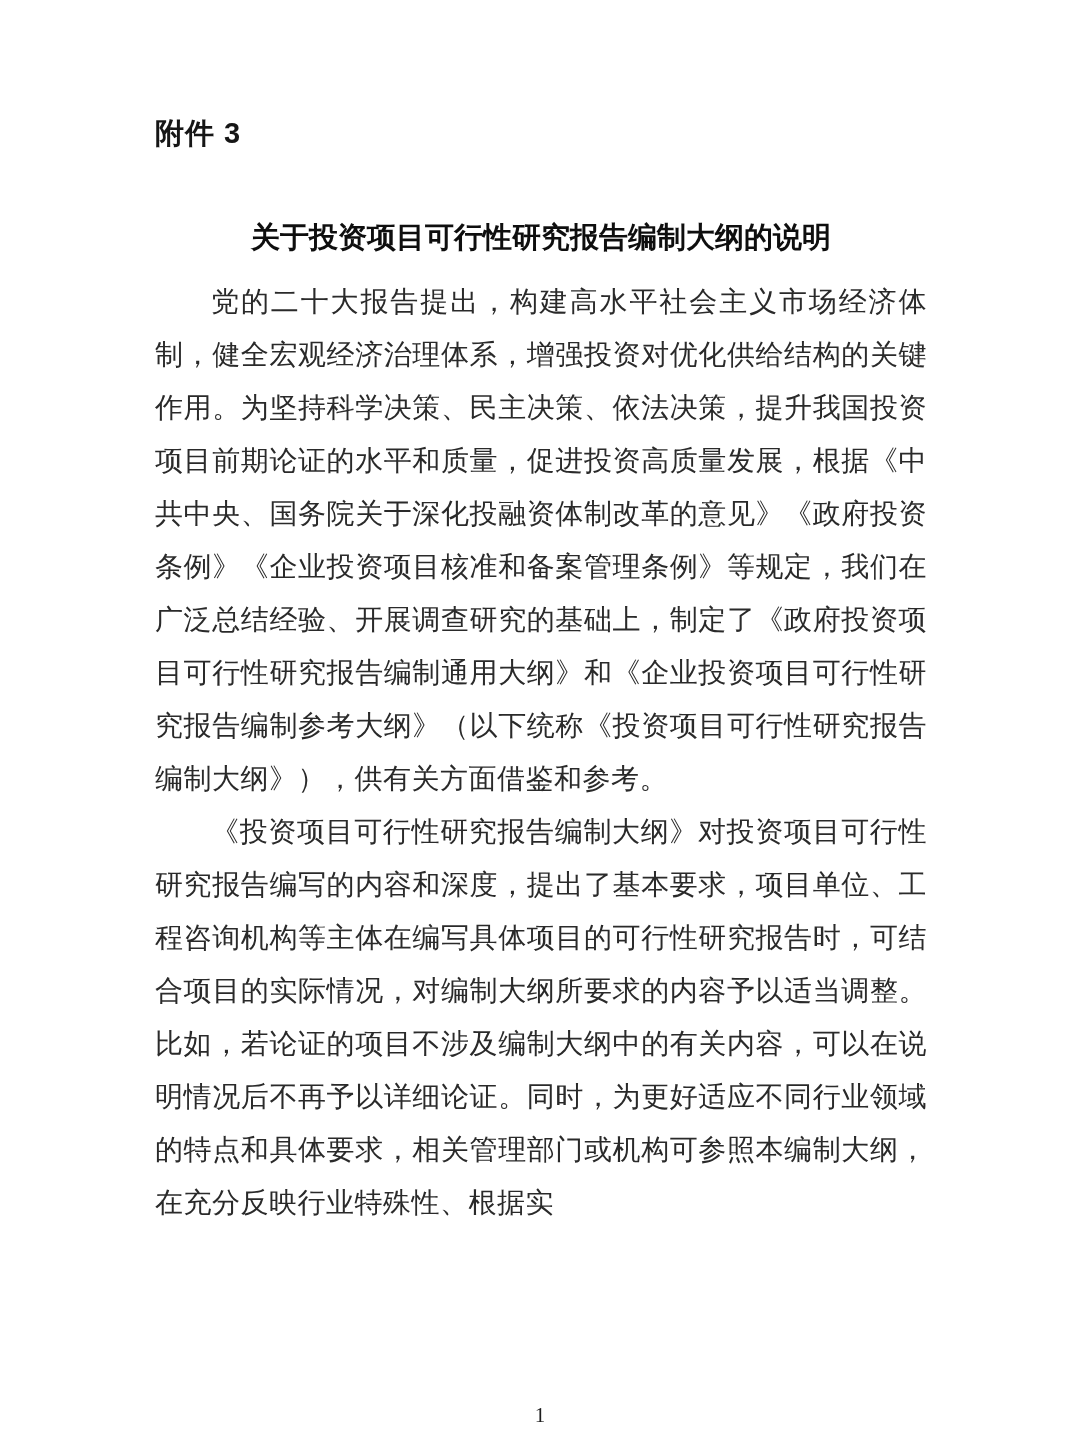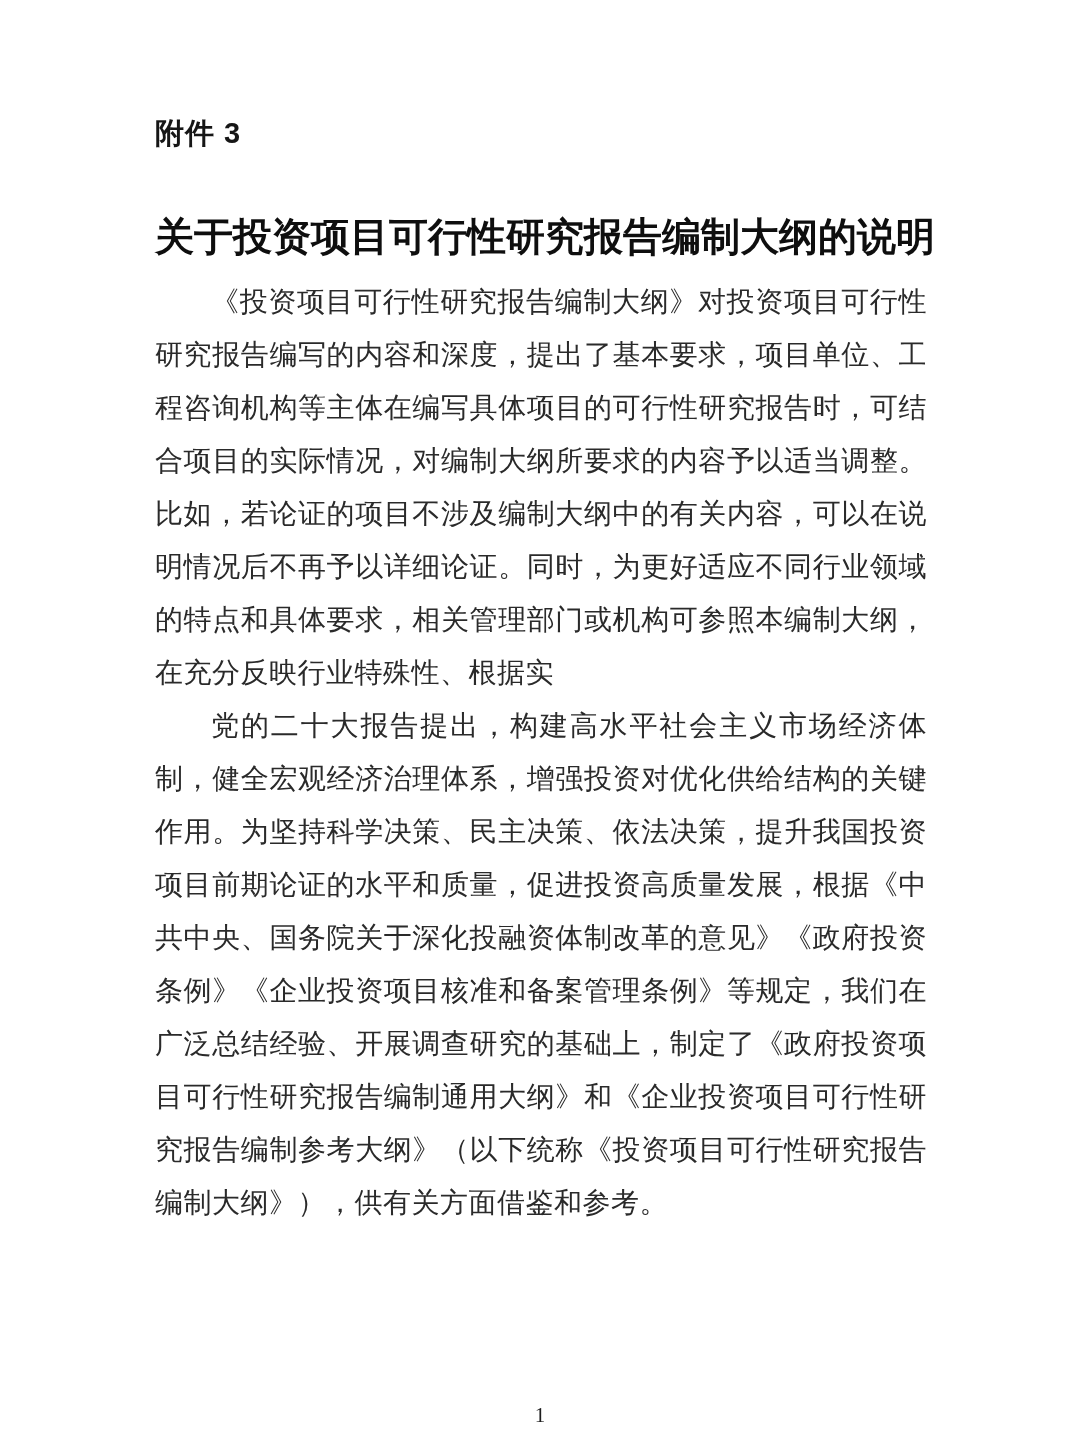--- a/index.html
+++ b/index.html
@@ -24,21 +24,21 @@
     font-weight: 700;
     font-size: 29px;
     line-height: 36px;
     letter-spacing: 1px;
     color: #161616;
   }
   .doc-title {
     margin: 62px 0 0 0;
     font-family: "Liberation Serif", "DejaVu Serif", serif;
     font-weight: 700;
-    font-size: 39px;
+    font-size: 29px;
     line-height: 48px;
     text-align: center;
     letter-spacing: 0px;
     color: #0e0e0e;
     white-space: nowrap;
   }
   .section-heading {
     margin: 70px 0 0 0;
     font-family: "Liberation Sans", "DejaVu Sans", sans-serif;
     font-weight: 700;
@@ -77,19 +77,19 @@
 <body>
 
 <div class="page">
 
   <div class="attachment-label">附件 3</div>
 
   <h1 class="doc-title">关于投资项目可行性研究报告编制大纲的说明</h1>
 
 
   <div class="body-text">
+    <p>党的二十大报告提出，构建高水平社会主义市场经济体制，健全宏观经济治理体系，增强投资对优化供给结构的关键作用。为坚持科学决策、民主决策、依法决策，提升我国投资项目前期论证的水平和质量，促进投资高质量发展，根据《中共中央、国务院关于深化投融资体制改革的意见》《政府投资条例》《企业投资项目核准和备案管理条例》等规定，我们在广泛总结经验、开展调查研究的基础上，制定了《政府投资项目可行性研究报告编制通用大纲》和《企业投资项目可行性研究报告编制参考大纲》（以下统称《投资项目可行性研究报告编制大纲》），供有关方面借鉴和参考。</p>
     <p>《投资项目可行性研究报告编制大纲》对投资项目可行性研究报告编写的内容和深度，提出了基本要求，项目单位、工程咨询机构等主体在编写具体项目的可行性研究报告时，可结合项目的实际情况，对编制大纲所要求的内容予以适当调整。比如，若论证的项目不涉及编制大纲中的有关内容，可以在说明情况后不再予以详细论证。同时，为更好适应不同行业领域的特点和具体要求，相关管理部门或机构可参照本编制大纲，在充分反映行业特殊性、根据实</p>
-    <p>党的二十大报告提出，构建高水平社会主义市场经济体制，健全宏观经济治理体系，增强投资对优化供给结构的关键作用。为坚持科学决策、民主决策、依法决策，提升我国投资项目前期论证的水平和质量，促进投资高质量发展，根据《中共中央、国务院关于深化投融资体制改革的意见》《政府投资条例》《企业投资项目核准和备案管理条例》等规定，我们在广泛总结经验、开展调查研究的基础上，制定了《政府投资项目可行性研究报告编制通用大纲》和《企业投资项目可行性研究报告编制参考大纲》（以下统称《投资项目可行性研究报告编制大纲》），供有关方面借鉴和参考。</p>
   </div>
 
   <div class="page-number">1</div>
 
 </div>
 
 </body></html>

